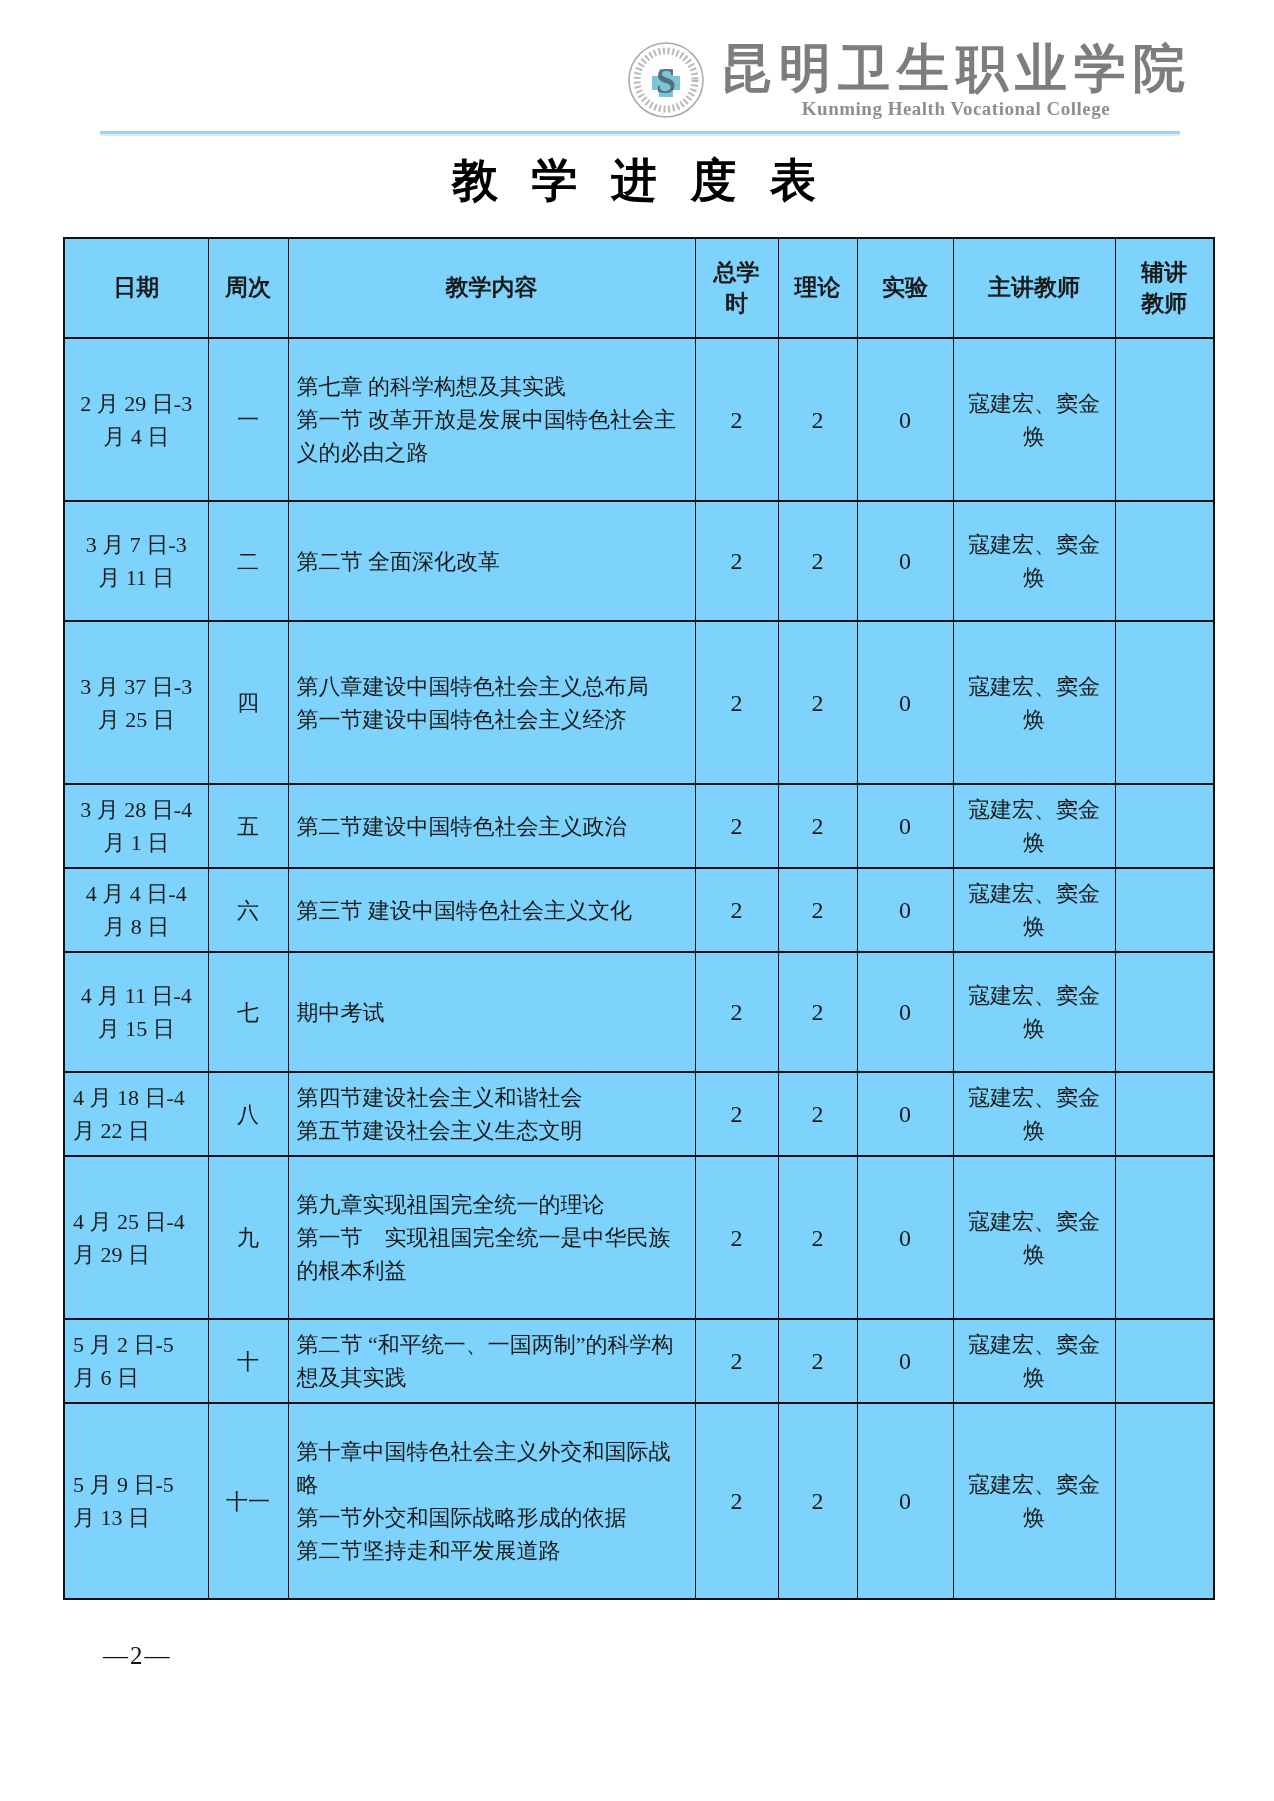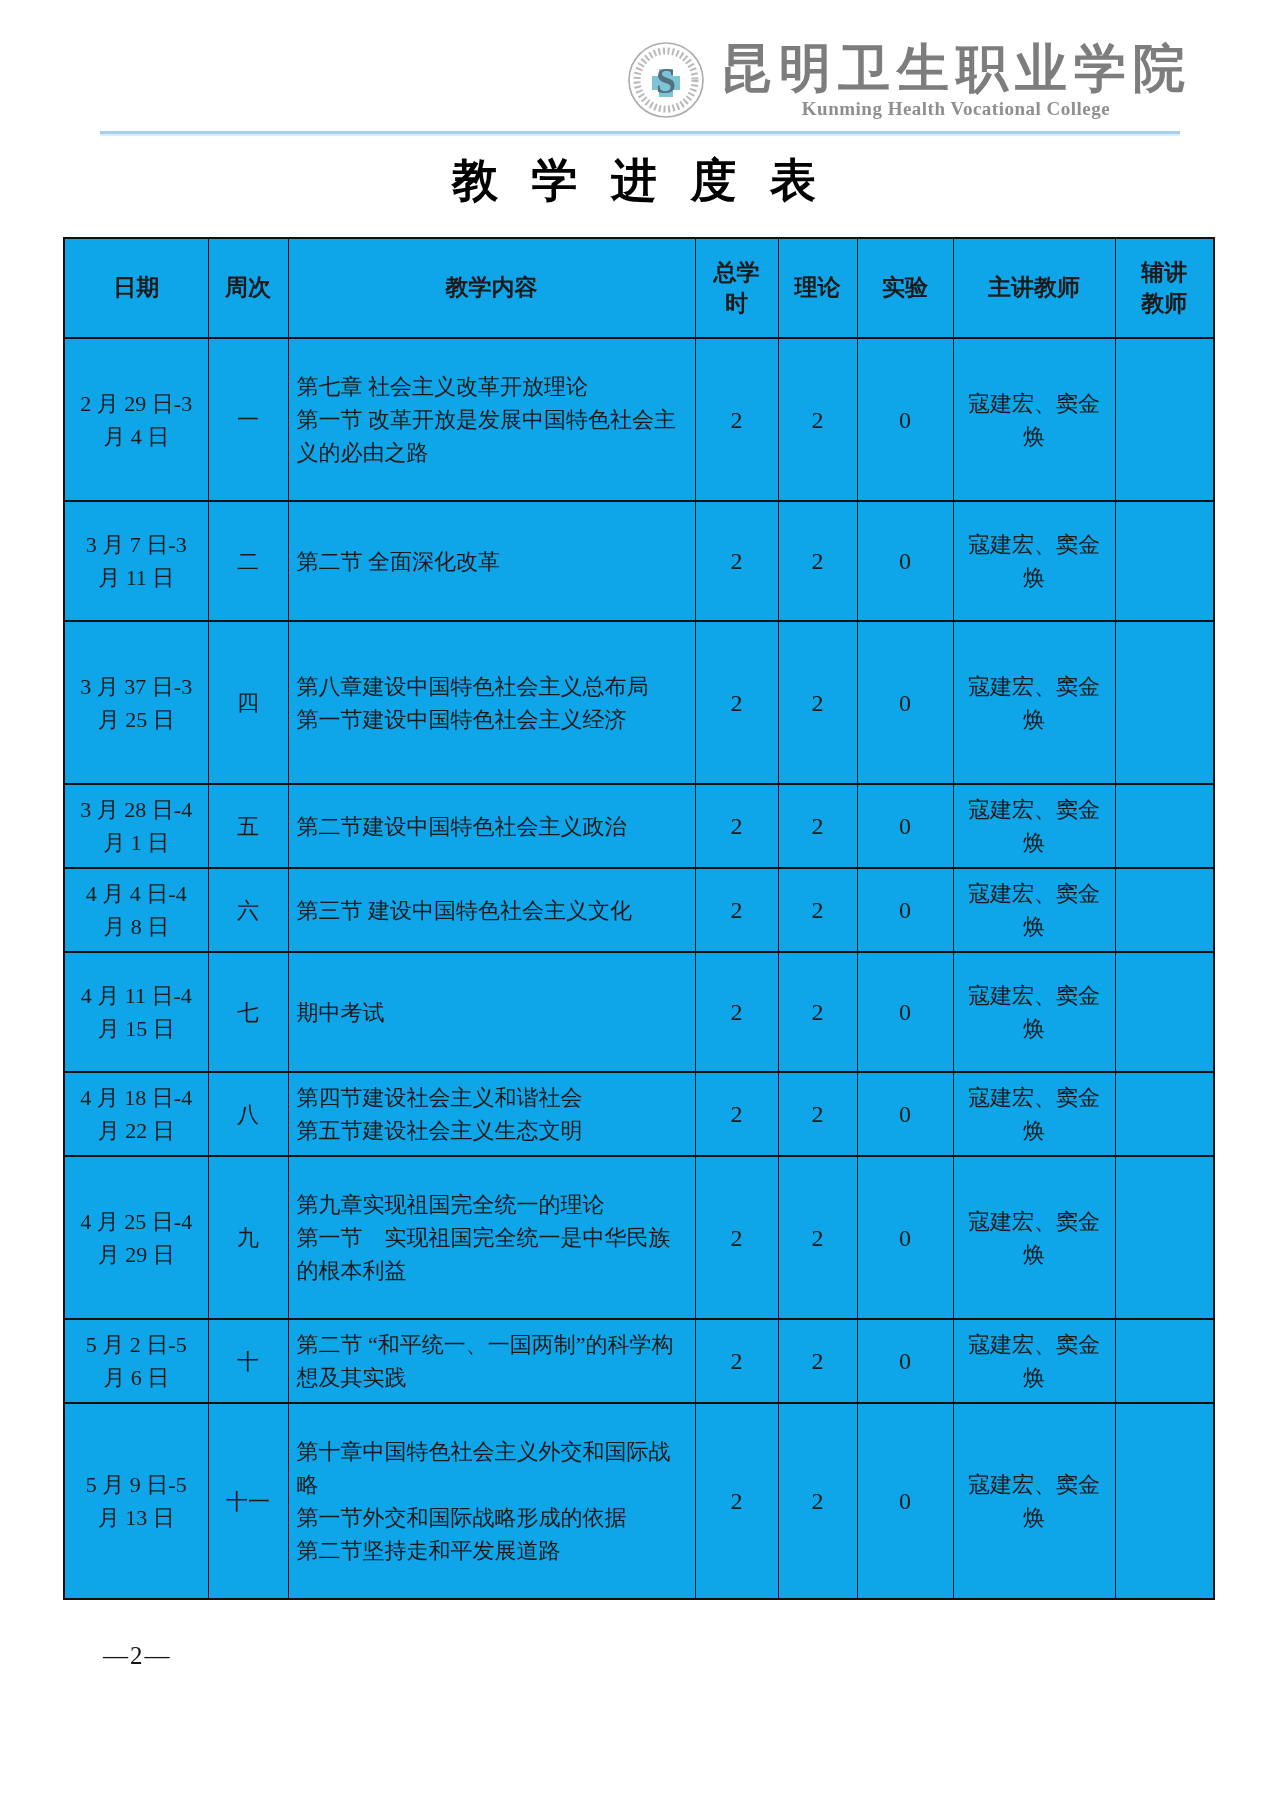--- a/index.html
+++ b/index.html
@@ -38,21 +38,21 @@
   .doc-title{
     position:absolute;left:0;top:150px;width:1274px;
     text-align:center;font-size:46px;font-weight:bold;
     letter-spacing:6px;word-spacing:10px;color:#000;
   }
 
   
   table.schedule{
     position:absolute;left:63px;top:237px;width:1150px;
     border-collapse:collapse;table-layout:fixed;
-    background:#0ea5e9;
+    background:#7dd3fc;
   }
   table.schedule,
   table.schedule th,
   table.schedule td{
     border:1px solid #111;
   }
   table.schedule{border:2px solid #111;}
   table.schedule th,
   table.schedule td{
     border-top-width:2px;border-bottom-width:2px;
@@ -60,21 +60,21 @@
     padding:6px 8px;
     overflow:hidden;
   }
   th{
     font-size:23px;font-weight:bold;text-align:center;
     line-height:1.35;white-space:pre-line;height:86px;
     padding:4px 2px;
   }
   td{font-size:22px;line-height:1.5;text-align:center;}
   td.date-cell{padding:4px 8px;}
-  td.date-cell.align-left{text-align:center;}
+  td.date-cell.align-left{text-align:left;}
   td.week-cell{font-size:22px;}
   td.content-cell{
     text-align:left;white-space:pre-line;padding:8px 10px 8px 14px;
   }
   td.num-cell{font-size:24px;font-family:"Liberation Serif","DejaVu Serif",serif;}
   td.teacher-cell{padding:4px 6px;}
   tr.h1{height:120px;}
   tr.h2{height:84px;}
   tr.h4{height:163px;}
   tr.h5{height:196px;}
@@ -128,21 +128,21 @@
         <th>实验</th>
         <th>主讲教师</th>
         <th>辅讲
 教师</th>
       </tr>
     </thead>
     <tbody>
       <tr class="h4">
         <td class="date-cell">2 月 29 日-3 月 4 日</td>
         <td class="week-cell">一</td>
-        <td class="content-cell">第七章  社会主义改革开放理论
+        <td class="content-cell">第七章  的科学构想及其实践
 第一节  改革开放是发展中国特色社会主义的必由之路</td>
         <td class="num-cell">2</td>
         <td class="num-cell">2</td>
         <td class="num-cell">0</td>
         <td class="teacher-cell">寇建宏、窦金焕</td>
         <td class="assistant-cell"></td>
       </tr>
       <tr class="h1">
         <td class="date-cell">3 月 7 日-3 月 11 日</td>
         <td class="week-cell">二</td>

